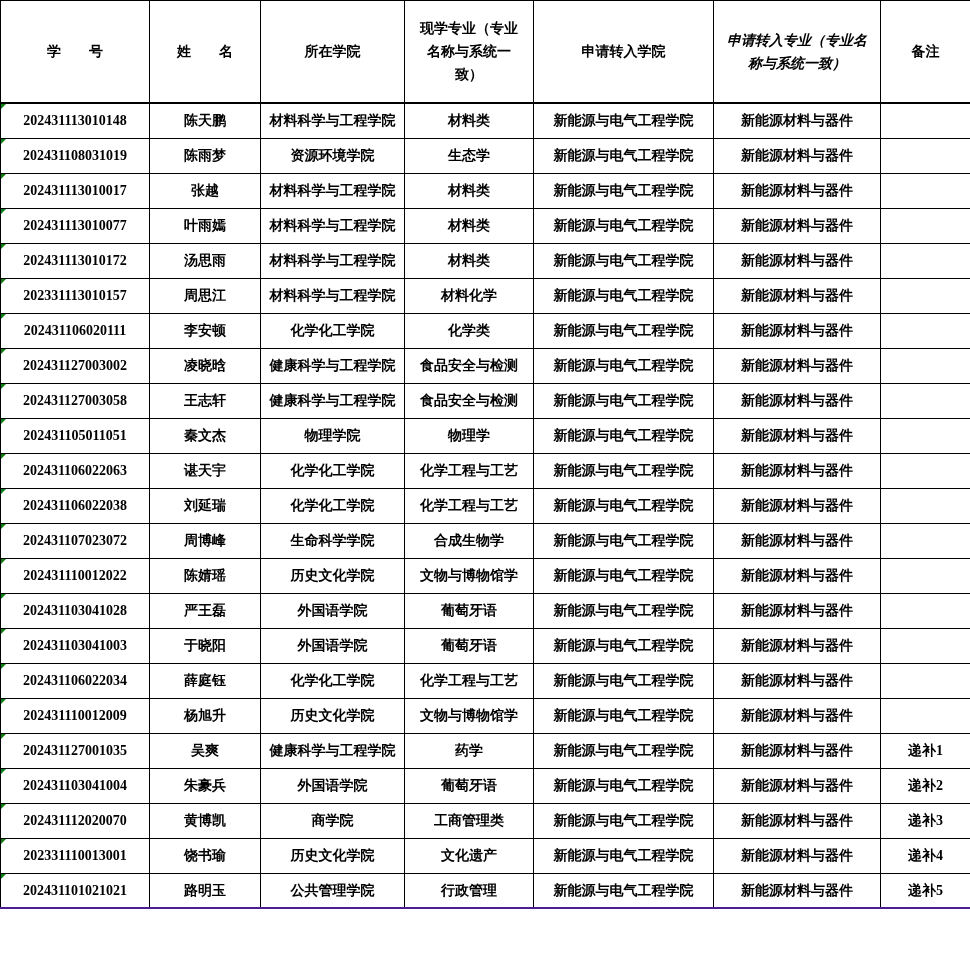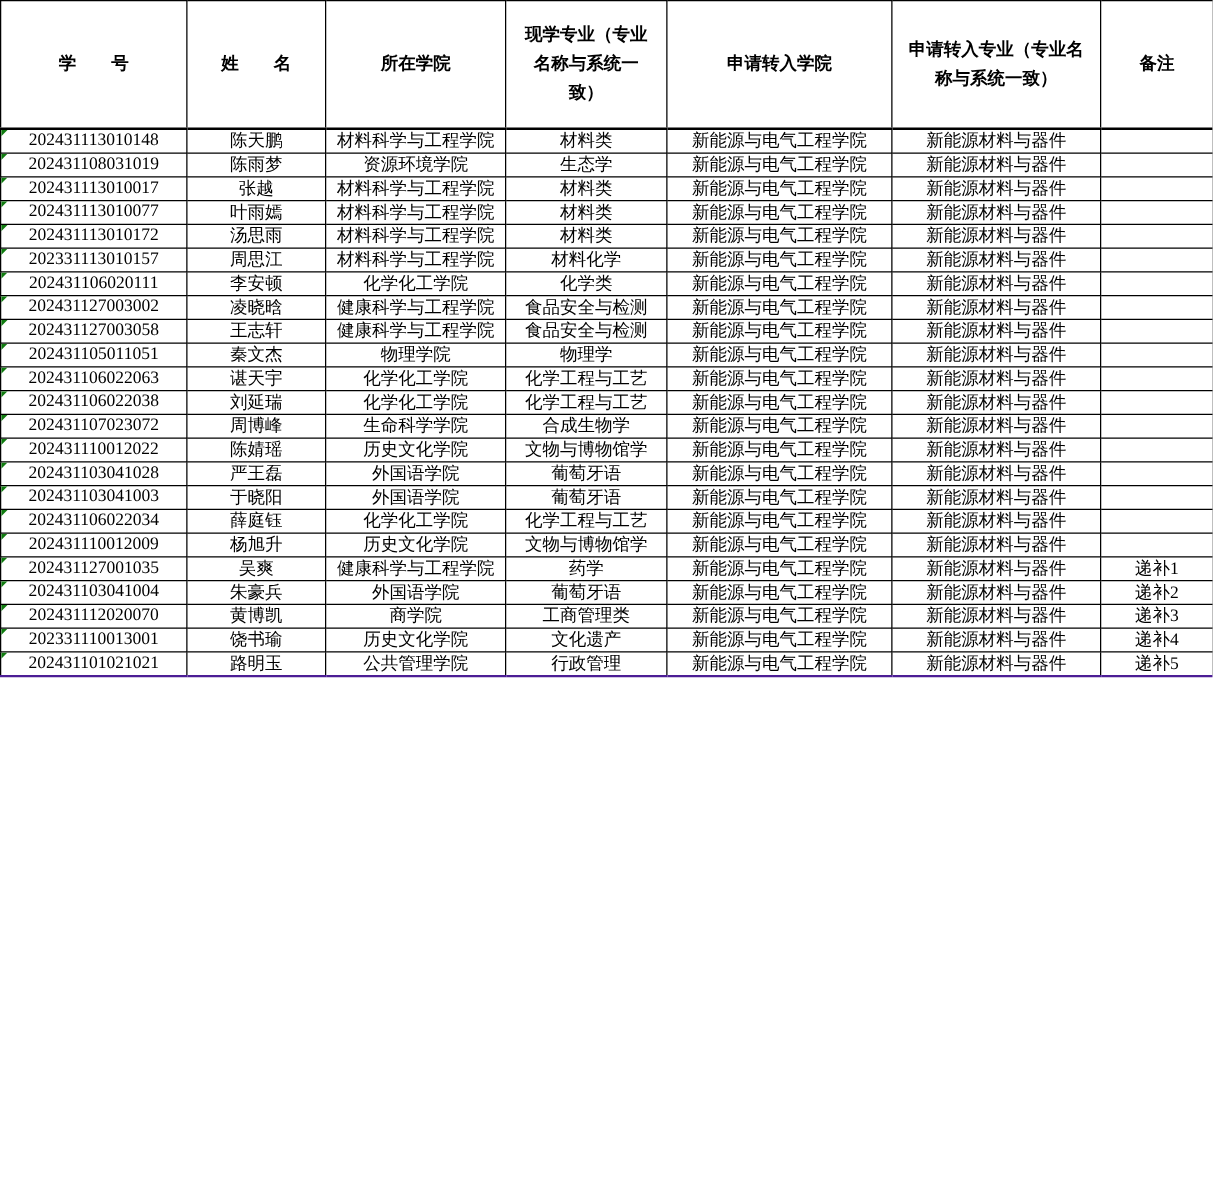--- a/index.html
+++ b/index.html
@@ -31,22 +31,22 @@
     overflow: hidden;
   }
   thead tr { height: 78px; }
   thead th {
     font-weight: bold;
     border-bottom: 2px solid #000000;
     line-height: 1.65;
   }
   
   thead th:nth-child(4) { padding: 16px 9px; }
-  thead th:nth-child(6) { padding: 16px 13px; }
-  tbody tr { height: 19px; }
+  thead th:nth-child(6) { padding: 16px 13px; font-style: italic; }
+  tbody tr { height: 35px; font-weight: bold; }
   tbody tr:last-child td { border-bottom: 2px solid #4c1d95; }
   td.id-cell { position: relative; }
   .tri {
     position: absolute;
     top: 0;
     left: 0;
     width: 0;
     height: 0;
     border-top: 5px solid #107c10;
     border-right: 5px solid transparent;

